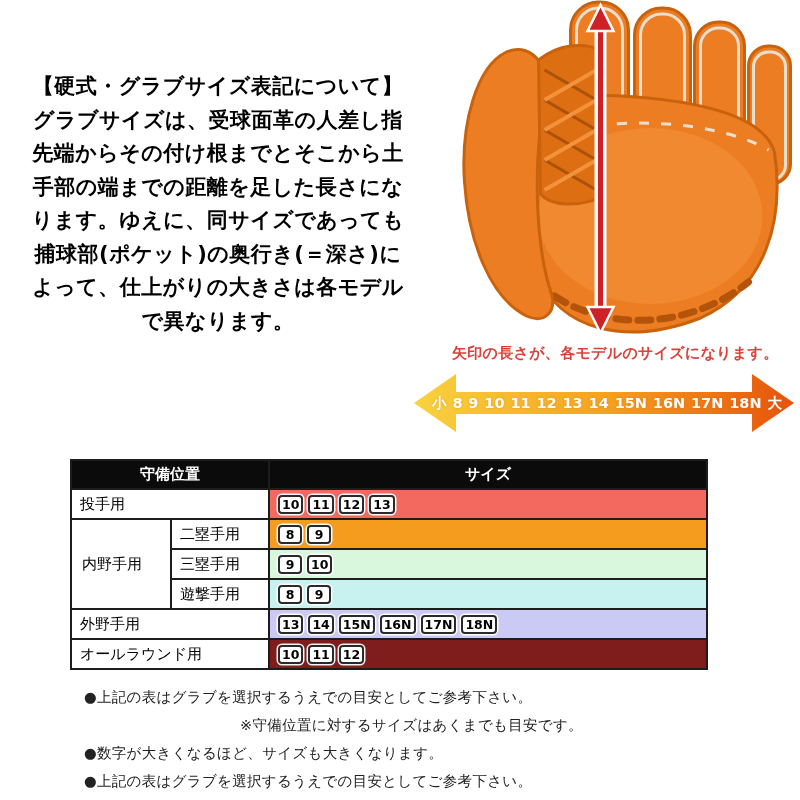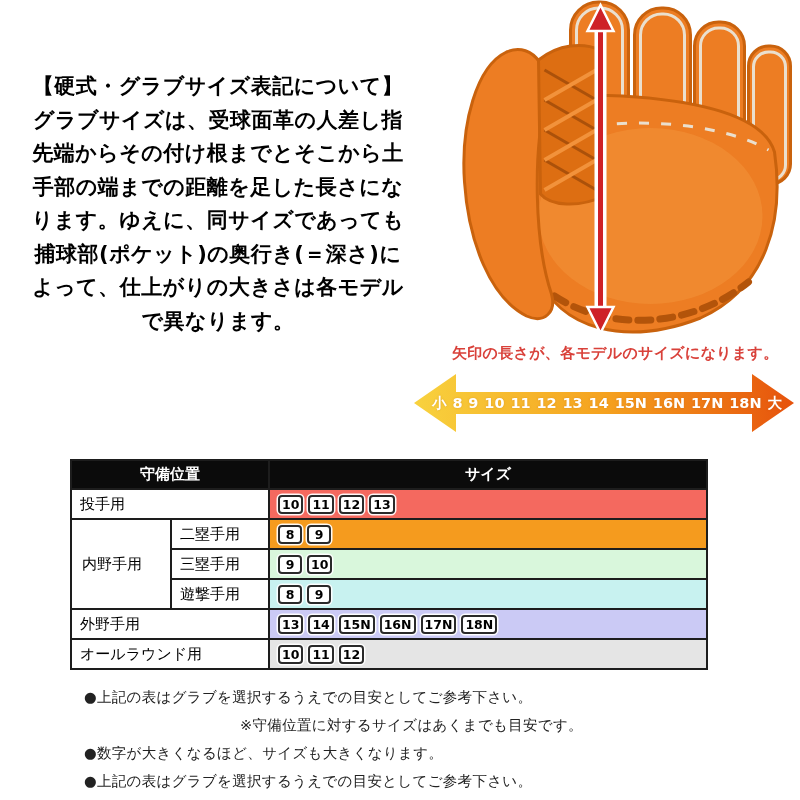--- a/index.html
+++ b/index.html
@@ -155,21 +155,21 @@
     <tr>
       <td class="pos">遊撃手用</td>
       <td class="size-cell" style="background-color: rgb(200, 242, 240);"><span class="badge">8</span><span class="badge">9</span></td>
     </tr>
     <tr>
       <td class="pos" colspan="2">外野手用</td>
       <td class="size-cell" style="background-color: rgb(203, 202, 245);"><span class="badge">13</span><span class="badge">14</span><span class="badge">15N</span><span class="badge">16N</span><span class="badge">17N</span><span class="badge">18N</span></td>
     </tr>
     <tr>
       <td class="pos" colspan="2">オールラウンド用</td>
-      <td class="size-cell" style="background-color: #e5e5e5;"><span class="badge">10</span><span class="badge">11</span><span class="badge">12</span></td>
+      <td class="size-cell" style="background-color: #7f1d1d;"><span class="badge">10</span><span class="badge">11</span><span class="badge">12</span></td>
     </tr>
   </tbody>
     </table>
 
   <div class="notes">
     <div class="note">●上記の表はグラブを選択するうえでの目安としてご参考下さい。</div>
     <div class="note indent">※守備位置に対するサイズはあくまでも目安です。</div>
     <div class="note">●数字が大きくなるほど、サイズも大きくなります。</div>
     <div class="note">●上記の表はグラブを選択するうえでの目安としてご参考下さい。</div>
   </div>

